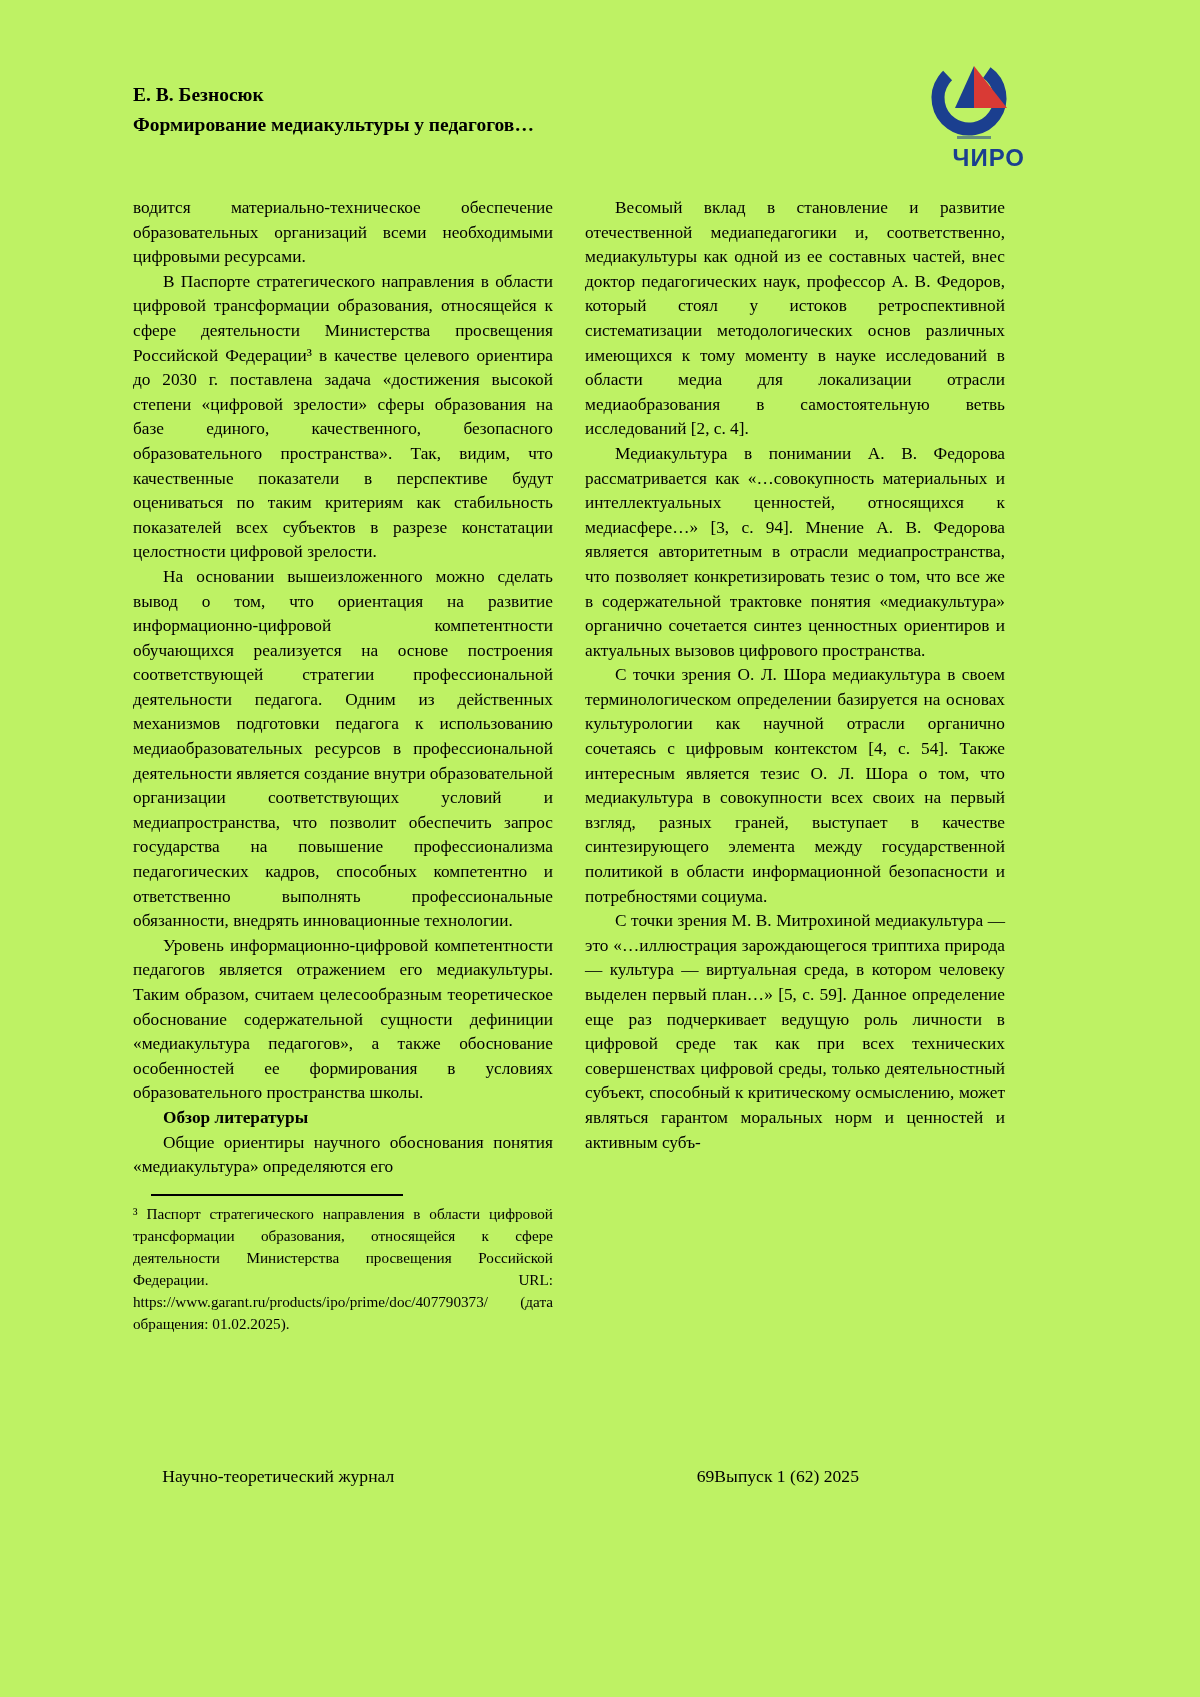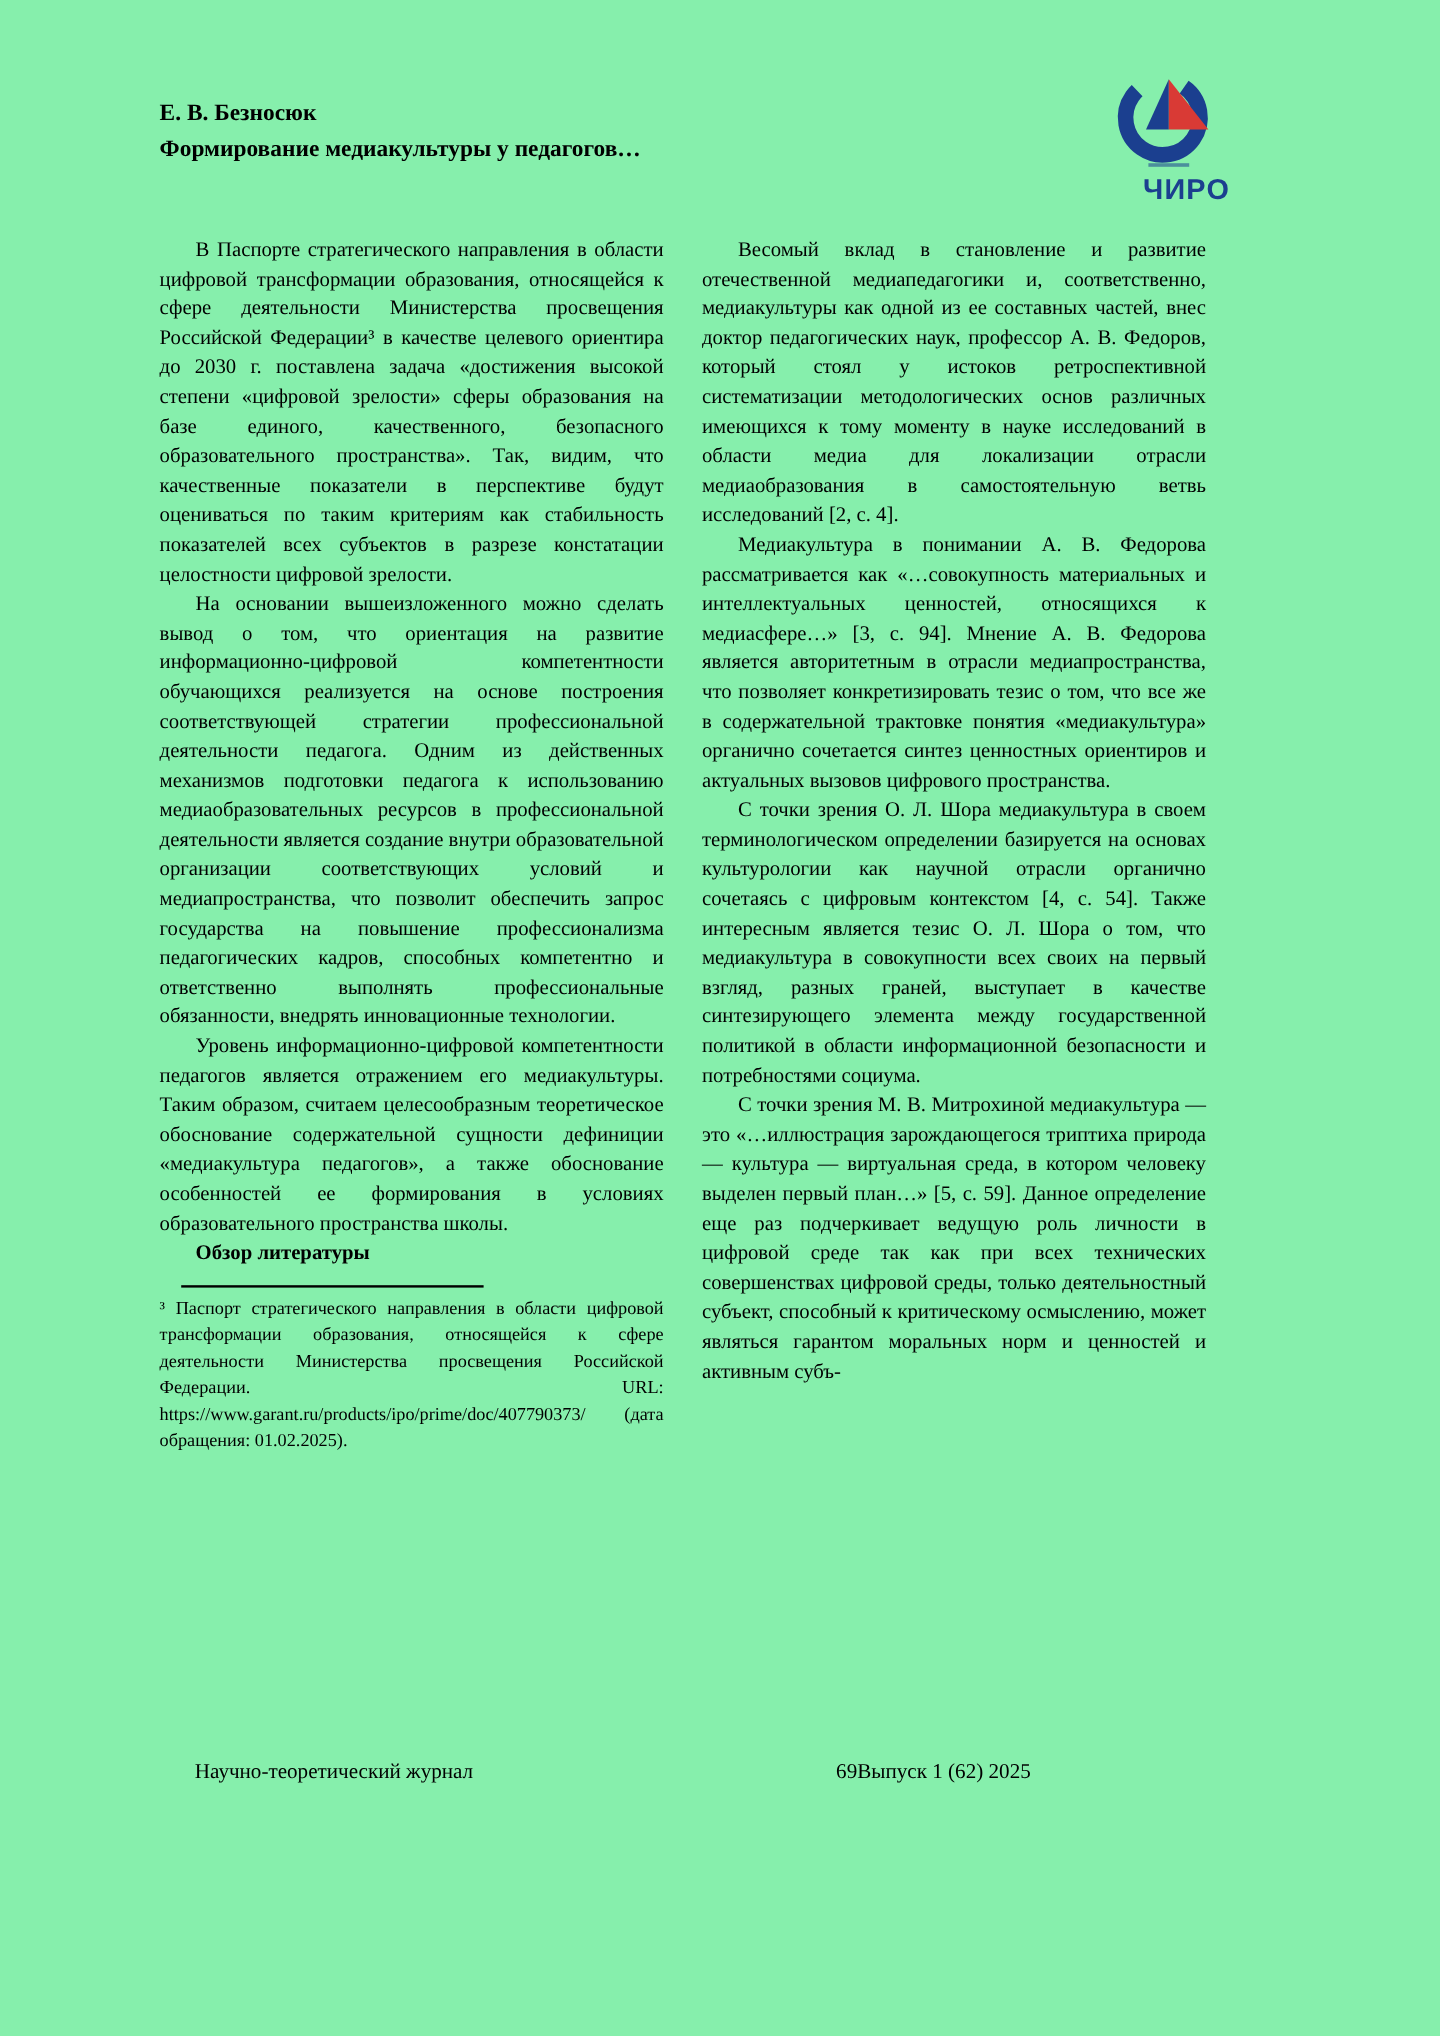--- a/index.html
+++ b/index.html
@@ -1,20 +1,20 @@
 <!DOCTYPE html>
 <html lang="ru"><head>
 <meta charset="utf-8">
 <style>
   html,body { margin:0; padding:0; background:#ffffff; }
   .page {
     position:relative;
     width:1200px;
     height:1697px;
-    background:#86efac;
+    background:#bef264;
     font-family:"Liberation Serif", serif;
     color:#000000;
     overflow:hidden;
   }
   
   .header {
     position:absolute;
     left:133px;
     top:80px;
     right:130px;
@@ -110,24 +110,26 @@
           <rect x="30" y="78" width="34" height="3" fill="#1b3f8f" opacity="0.55"></rect>
         </svg>
       </span>
       <div class="logo-text">ЧИРО</div>
     </div>
   </div>
 
   <div class="content">
 
     <div class="col">
+      <p class="no-indent">водится материально-техническое обеспечение образовательных организаций всеми необходимыми цифровыми ресурсами.</p>
       <p>В Паспорте стратегического направления в области цифровой трансформации образования, относящейся к сфере деятельности Министерства просвещения Российской Федерации³ в качестве целевого ориентира до 2030 г. поставлена задача «достижения высокой степени «цифровой зрелости» сферы образования на базе единого, качественного, безопасного образовательного пространства». Так, видим, что качественные показатели в перспективе будут оцениваться по таким критериям как стабильность показателей всех субъектов в разрезе констатации целостности цифровой зрелости.</p>
       <p>На основании вышеизложенного можно сделать вывод о том, что ориентация на развитие информационно-цифровой компетентности обучающихся реализуется на основе построения соответствующей стратегии профессиональной деятельности педагога. Одним из действенных механизмов подготовки педагога к использованию медиаобразовательных ресурсов в профессиональной деятельности является создание внутри образовательной организации соответствующих условий и медиапространства, что позволит обеспечить запрос государства на повышение профессионализма педагогических кадров, способных компетентно и ответственно выполнять профессиональные обязанности, внедрять инновационные технологии.</p>
       <p>Уровень информационно-цифровой компетентности педагогов является отражением его медиакультуры. Таким образом, считаем целесообразным теоретическое обоснование содержательной сущности дефиниции «медиакультура педагогов», а также обоснование особенностей ее формирования в условиях образовательного пространства школы.</p>
       <p class="section-heading">Обзор литературы</p>
+      <p>Общие ориентиры научного обоснования понятия «медиакультура» определяются его</p>
 
       <div class="footnote">
         <div class="footnote-rule"></div>
         <p class="footnote-text no-indent">³ Паспорт стратегического направления в области цифровой трансформации образования, относящейся к сфере деятельности Министерства просвещения Российской Федерации. URL: https://www.garant.ru/products/ipo/prime/doc/407790373/ (дата обращения: 01.02.2025).</p>
       </div>
     </div>
 
     <div class="col">
       <p>Весомый вклад в становление и развитие отечественной медиапедагогики и, соответственно, медиакультуры как одной из ее составных частей, внес доктор педагогических наук, профессор А. В. Федоров, который стоял у истоков ретроспективной систематизации методологических основ различных имеющихся к тому моменту в науке исследований в области медиа для локализации отрасли медиаобразования в самостоятельную ветвь исследований [2, с. 4].</p>
       <p>Медиакультура в понимании А. В. Федорова рассматривается как «…совокупность материальных и интеллектуальных ценностей, относящихся к медиасфере…» [3, с. 94]. Мнение А. В. Федорова является авторитетным в отрасли медиапространства, что позволяет конкретизировать тезис о том, что все же в содержательной трактовке понятия «медиакультура» органично сочетается синтез ценностных ориентиров и актуальных вызовов цифрового пространства.</p>

